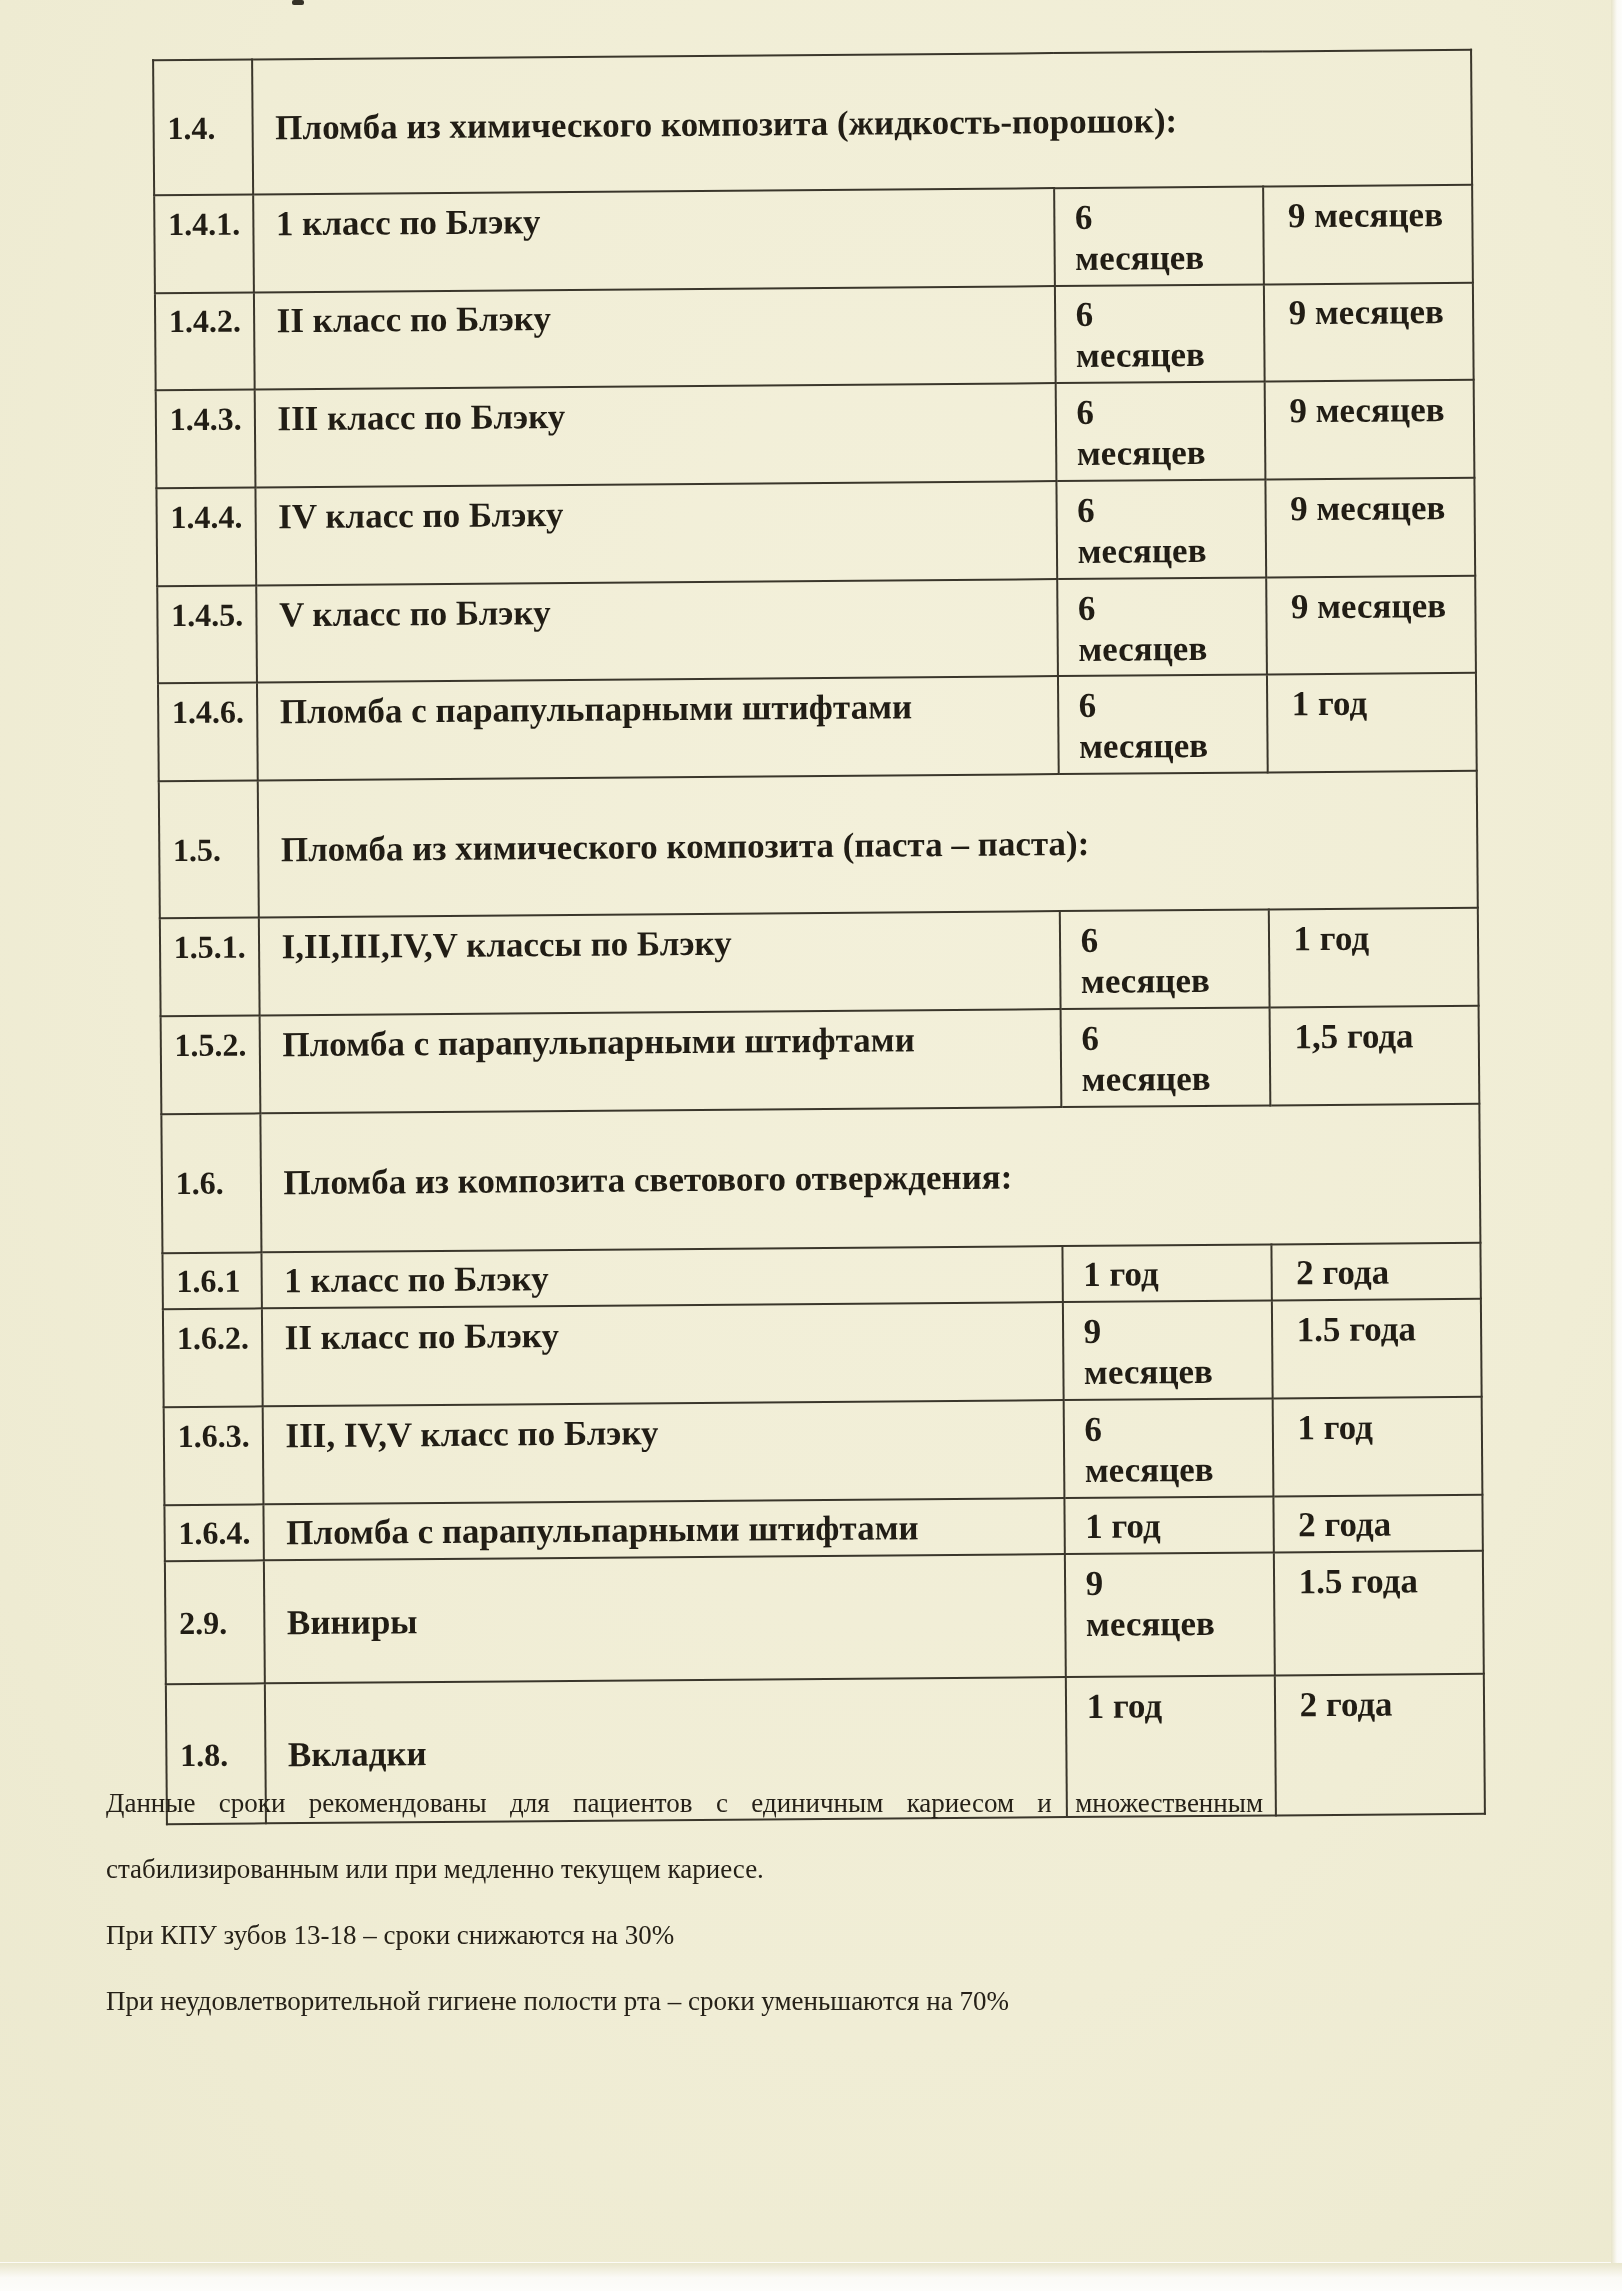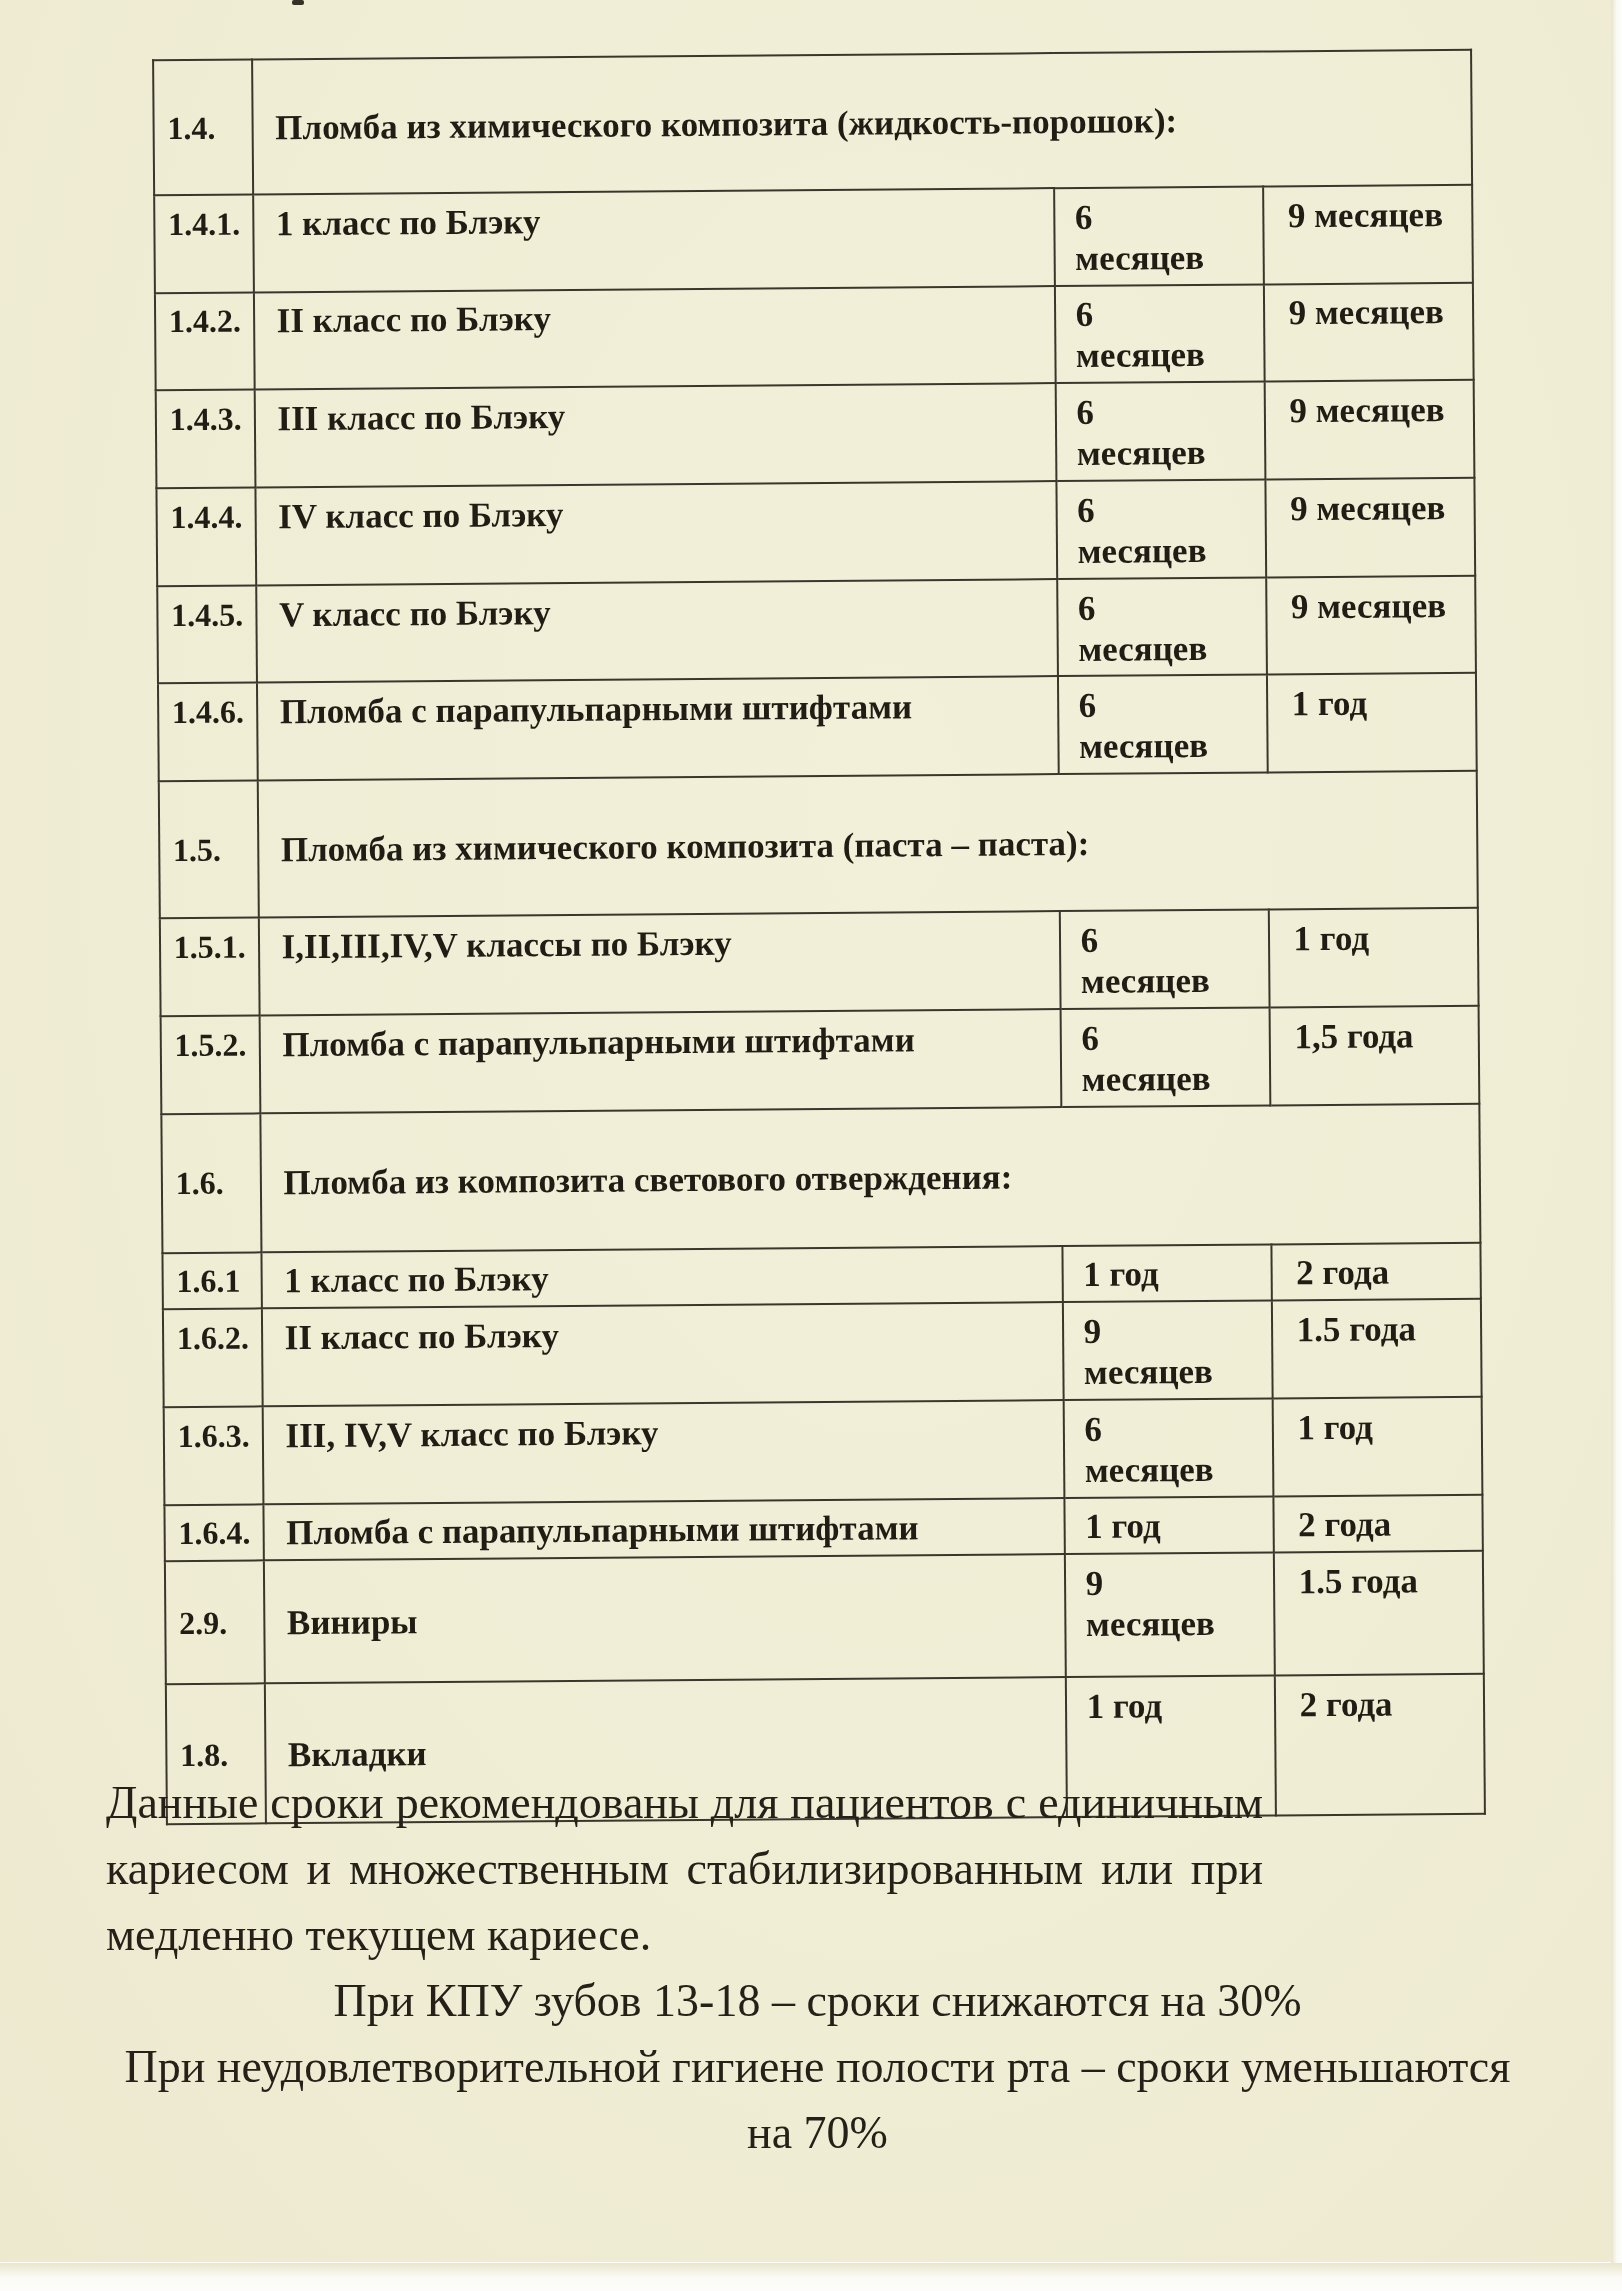--- a/index.html
+++ b/index.html
@@ -73,24 +73,24 @@
   tr:nth-child(15) { height: 54px; }
   tr:nth-child(16) { height: 123px; }
   tr:nth-child(17) { height: 140px; }
 
   tr.section td { vertical-align: middle; }
   tr:nth-child(16) td.col-num, tr:nth-child(16) td.col-desc,
   tr:nth-child(17) td.col-num, tr:nth-child(17) td.col-desc { vertical-align: middle; }
 
   .notes {
     position: absolute; left: 106px; top: 1770px; width: 1423px;
-    font-size: 46px; line-height: 66px;
+    font-size: 27px; line-height: 66px;
     color: #262118;
   }
-  .notes p { margin: 0; text-align: center; }
+  .notes p { margin: 0; }
   .notes p.justified {
     width: 1157px;
     text-align: justify;
   }
 </style>
 </head>
 <body>
 
 <div class="paper">
 

